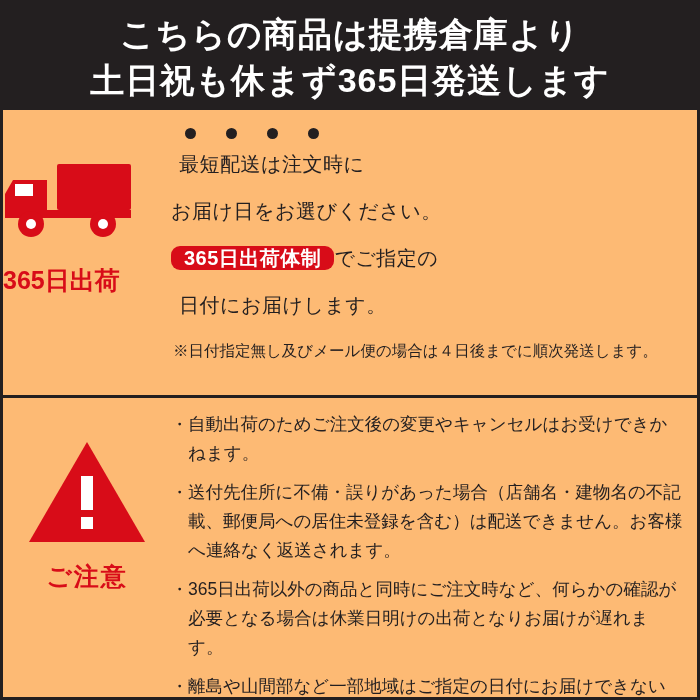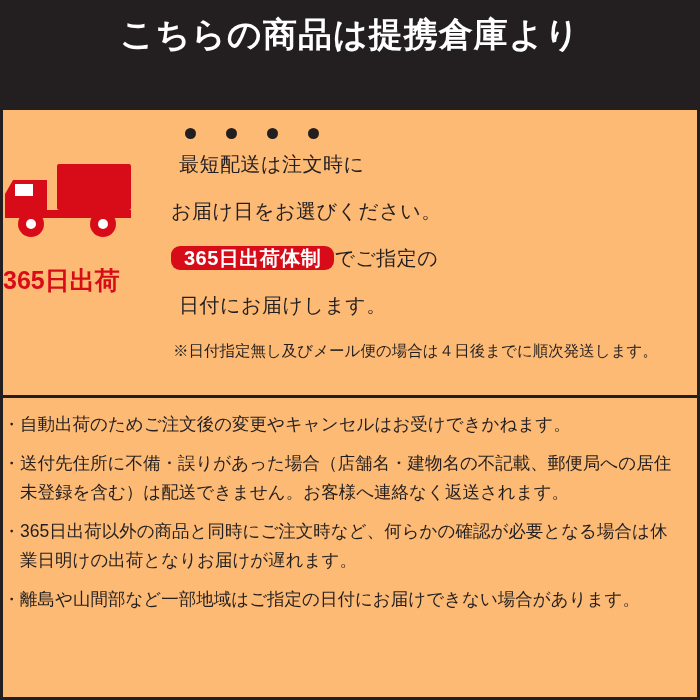--- a/index.html
+++ b/index.html
@@ -162,20 +162,21 @@
     letter-spacing: 0px;
   }
 </style>
 </head>
 <body>
 
 <div class="banner">
 
   <div class="header">
     <div class="header-line">こちらの商品は提携倉庫より</div>
+    <div class="header-line">土日祝も休まず365日発送します</div>
   </div>
 
   <div class="mid">
 
     <div class="truck-col">
       <div class="truck-icon">
         <svg viewBox="0 0 140 96" width="140" height="96" aria-hidden="true">
           <g fill="#d80c18">
 
             <rect x="54" y="14" width="74" height="46" rx="2"></rect>
@@ -207,20 +208,30 @@
       <div class="mid-line">お届け日をお選びください。</div>
       <div class="mid-line"><span class="hl">365日出荷体制</span><span>でご指定の</span></div>
       <div class="mid-line indent">日付にお届けします。</div>
       <div class="note">※日付指定無し及びメール便の場合は４日後までに順次発送します。</div>
     </div>
 
   </div>
 
   <div class="caution">
 
+    <div class="warn-col">
+      <div class="warn-tri">
+        <svg viewBox="0 0 124 108" width="124" height="108" aria-hidden="true">
+          <path d="M62 4 L120 104 L4 104 Z" fill="#d80c18"></path>
+          <rect x="56" y="38" width="12" height="34" fill="#ffffff"></rect>
+          <rect x="56" y="79" width="12" height="12" fill="#ffffff"></rect>
+        </svg>
+      </div>
+      <div class="warn-caption">ご注意</div>
+    </div>
 
     <div class="bullets">
       <div class="bullet">
         <span class="bullet-mark">・</span>
         <span class="bullet-text">自動出荷のためご注文後の変更やキャンセルはお受けできかねます。</span>
       </div>
       <div class="bullet">
         <span class="bullet-mark">・</span>
         <span class="bullet-text">送付先住所に不備・誤りがあった場合（店舗名・建物名の不記載、郵便局への居住未登録を含む）は配送できません。お客様へ連絡なく返送されます。</span>
       </div>

